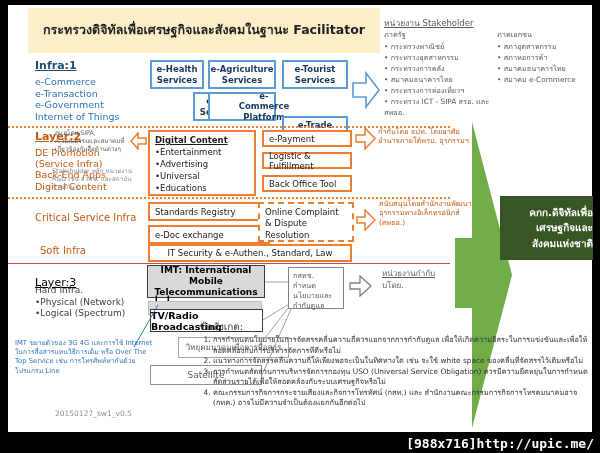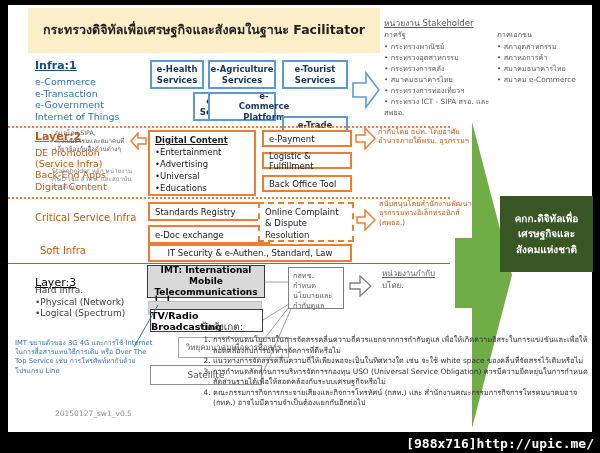--- a/index.html
+++ b/index.html
@@ -28,23 +28,23 @@
   .orangebox { border:2px solid #ED7D31; background:#fff; color:#1a1a1a; font-size:8.5px; }
   .dc-box { left:140px; top:125px; width:108px; height:66px; padding:2px 5px; line-height:1.42; }
   .dc-title { font-weight:bold; text-decoration:underline; }
   .midbox { left:254px; width:90px; height:17px; padding-left:5px; display:flex; align-items:center; }
   .orangenote { font-size:7.3px; color:#C55A11; line-height:1.3; }
   .critbox { left:140px; width:122px; height:19px; padding-left:5px; display:flex; align-items:center; }
   .complaint { left:250px; top:197px; width:96px; height:40px; border:2px dashed #ED7D31; background:#fff;
     font-size:8.5px; padding:3px 5px; line-height:1.35; color:#1a1a1a; }
   .l2-sub { font-size:10px; color:#C55A11; }
   .secbox { left:140px; top:239px; width:204px; height:18px; display:flex; align-items:center; justify-content:center; }
-  .green-box { left:492px; top:191px; width:93px; height:76px; background:#375623; color:#fff;
+  .green-box { left:492px; top:191px; width:93px; height:64px; background:#375623; color:#fff;
     font-weight:bold; font-size:10px; display:flex; flex-direction:column; justify-content:center;
-    align-items:center; line-height:1.55; text-align:center; }
+    align-items:flex-end; line-height:1.55; text-align:center; }
   .l3-label { left:27px; top:263px; font-size:11px; font-weight:normal; color:#000; text-decoration:underline;margin-top:8px; }
   .l3-items { left:27px; top:280px; font-size:9px; color:#404040; line-height:1.3; }
   .bluenote { left:7px; top:334px; width:140px; font-size:6.8px; color:#2E74B5; line-height:1.35; }
   .imt-box { left:139px; top:260px; width:118px; height:33px; background:#D9D9D9; border:1.5px solid #3b3b3b;
     font-size:9px; font-weight:bold; color:#000; display:flex; align-items:center; justify-content:center;
     text-align:center; line-height:1.25; }
   .down-arrows { left:143px; top:288px; font-size:13px; font-weight:bold; color:#000; letter-spacing:1px; }
   .gray-band { left:140px; top:296px; width:114px; height:14px; background:#D9D9D9; border:1px solid #BFBFBF; }
   .tv-box { left:142px; top:304px; width:113px; height:23px; background:#fff; border:1.5px solid #3b3b3b;
     font-size:9.5px; font-weight:bold; color:#000; display:flex; align-items:center; justify-content:center; }

